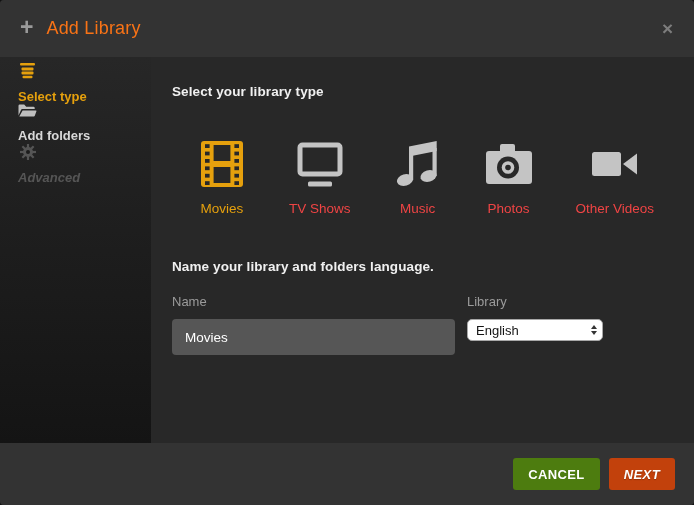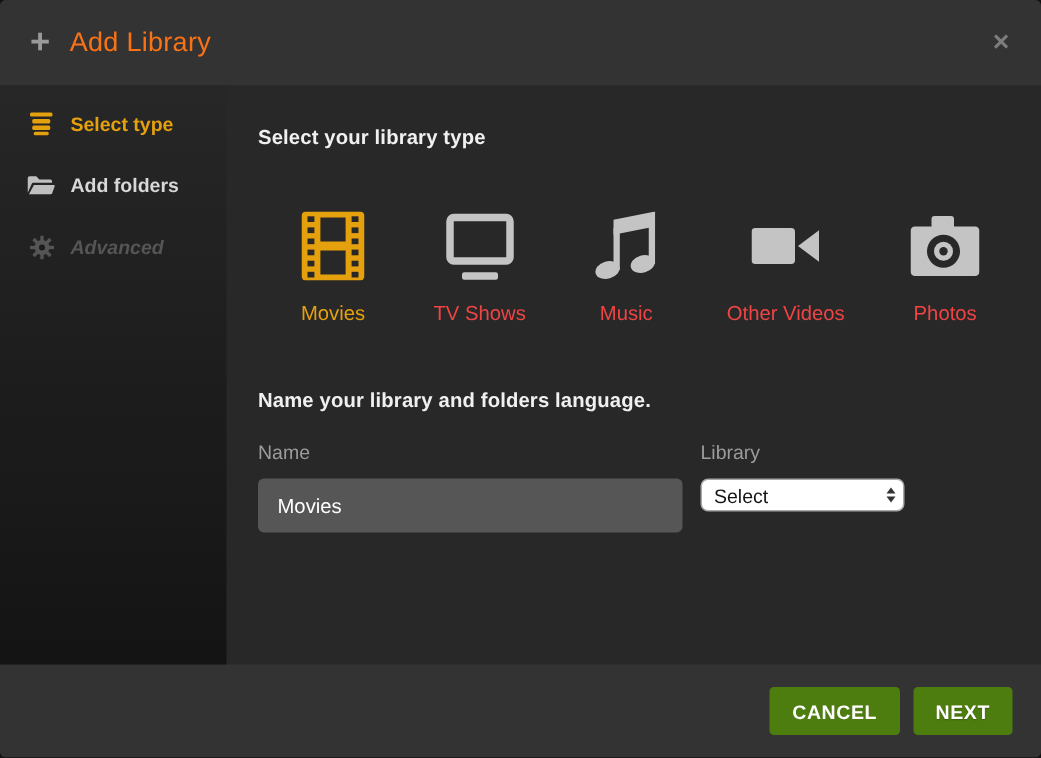--- a/index.html
+++ b/index.html
@@ -10,21 +10,21 @@
     -webkit-font-smoothing:antialiased;
   }
   
   .hdr{height:57px;background:#333333;display:flex;align-items:center;padding:0 21px 0 20px;}
   .hdr .plus{color:#9a9a9a;font-size:23px;font-weight:bold;line-height:1;margin-top:-2px;}
   .hdr .title{color:#f97316;font-size:18px;margin-left:13px;letter-spacing:.2px;}
   .hdr .close{margin-left:auto;color:#7d7d7d;font-size:19px;font-weight:bold;line-height:1;cursor:pointer;}
   
   .bodyrow{display:flex;height:386px;background:#282828;}
   .sidebar{width:151px;flex:0 0 151px;background:linear-gradient(180deg,#272727 0%,#1e1e1e 45%,#141414 100%);padding-top:5px;}
-  .side-item{height:41px;display:flex;align-items:center;padding-left:18px;gap:10px;font-size:13px;font-weight:bold;cursor:pointer;}
+  .side-item{height:41px;display:flex;align-items:flex-start;padding-left:18px;gap:10px;font-size:13px;font-weight:bold;cursor:pointer;flex-direction:column;}
   .side-item .sicon{width:19px;display:flex;justify-content:center;}
   .side-item.active{color:#e5a00d;}
   .side-item.normal{color:#d8d8d8;}
   .side-item.normal .sicon{color:#bfbfbf;}
   .side-item.disabled{color:#555555;cursor:default;font-style:italic;}
   .main{flex:1;padding:27px 24px 0 21px;}
   .sect-h{margin:0;font-size:13.5px;font-weight:bold;color:#f0f0f0;letter-spacing:.1px;}
   
   .type-row{display:flex;margin:40px 0 0 26px;gap:43px;}
   .type-item{display:flex;flex-direction:column;align-items:center;min-width:48px;cursor:pointer;}
@@ -43,21 +43,21 @@
   .select{margin-top:10px;width:136px;height:22px;background:#ffffff;border:1px solid #a8a8a8;border-radius:5px;
     display:flex;align-items:center;padding:0 5px 0 8px;font-size:13px;color:#141414;cursor:pointer;}
   .spinners{margin-left:auto;display:flex;flex-direction:column;gap:2.5px;align-items:center;}
   .tri-up{width:0;height:0;border-left:3.5px solid transparent;border-right:3.5px solid transparent;border-bottom:4.5px solid #333;}
   .tri-down{width:0;height:0;border-left:3.5px solid transparent;border-right:3.5px solid transparent;border-top:4.5px solid #333;}
   
   .ftr{height:62px;background:#333333;display:flex;align-items:center;justify-content:flex-end;gap:9px;padding-right:19px;}
   .btn{border:none;border-radius:3px;height:32px;padding:0 15px;font-size:13px;font-weight:bold;color:#ffffff;
     letter-spacing:.4px;cursor:pointer;font-family:"Liberation Sans","DejaVu Sans",sans-serif;}
   .btn.cancel{background:#4d7c0f;}
-  .btn.next{background:#4d7c0f;text-shadow:0 1px 1px rgba(0,0,0,.25);}
+  .btn.next{background:#c2410c;text-shadow:0 1px 1px rgba(0,0,0,.25);font-style:italic;}
   svg{display:block;}
 </style>
 </head>
 <body>
 
 <div class="dialog">
 
   <div class="hdr">
     <span class="plus">+</span>
     <span class="title">Add Library</span>
@@ -156,54 +156,54 @@
               <rect x="13" y="11" width="4.2" height="28"></rect>
               <rect x="36.5" y="7" width="4.2" height="28"></rect>
               <polygon points="13,5.5 40.7,0 40.7,10 13,15.5"></polygon>
             </svg>
           </span>
           <span class="tlabel">Music</span>
         </div>
 
         <div class="type-item">
           <span class="ibox ticon">
-            <svg width="45" height="26" viewBox="0 0 45 26" fill="currentColor">
-              <rect x="0" y="1" width="29" height="24" rx="2.5"></rect>
-              <polygon points="31,13 45,2.5 45,23.5"></polygon>
-            </svg>
-          </span>
-          <span class="tlabel">Other Videos</span>
-        </div>
-
-        <div class="type-item">
-          <span class="ibox ticon">
             <svg width="46" height="41" viewBox="0 0 46 41" fill="currentColor">
               <rect x="14" y="0" width="15" height="10" rx="2"></rect>
               <rect x="0" y="7" width="46" height="33" rx="3"></rect>
               <circle cx="22" cy="23.5" r="11" fill="#282828"></circle>
               <circle cx="22" cy="23.5" r="6.3"></circle>
               <circle cx="22" cy="23.5" r="2.8" fill="#282828"></circle>
             </svg>
           </span>
           <span class="tlabel">Photos</span>
         </div>
 
+        <div class="type-item">
+          <span class="ibox ticon">
+            <svg width="45" height="26" viewBox="0 0 45 26" fill="currentColor">
+              <rect x="0" y="1" width="29" height="24" rx="2.5"></rect>
+              <polygon points="31,13 45,2.5 45,23.5"></polygon>
+            </svg>
+          </span>
+          <span class="tlabel">Other Videos</span>
+        </div>
+
       </div>
 
       <h2 class="sect-h sect2">Name your library and folders language.</h2>
 
       <div class="form-row">
         <div>
           <div class="f-label">Name</div>
           <input class="name-input" type="text" value="Movies" style="">
         </div>
         <div>
           <div class="f-label">Library</div>
           <div class="select">
-            <span>Select</span>
+            <span>English</span>
             <span class="spinners">
               <span class="tri-up"></span>
                 <span class="tri-down"></span>
             </span>
           </div>
         </div>
       </div>
     </div>
   </div>
 

